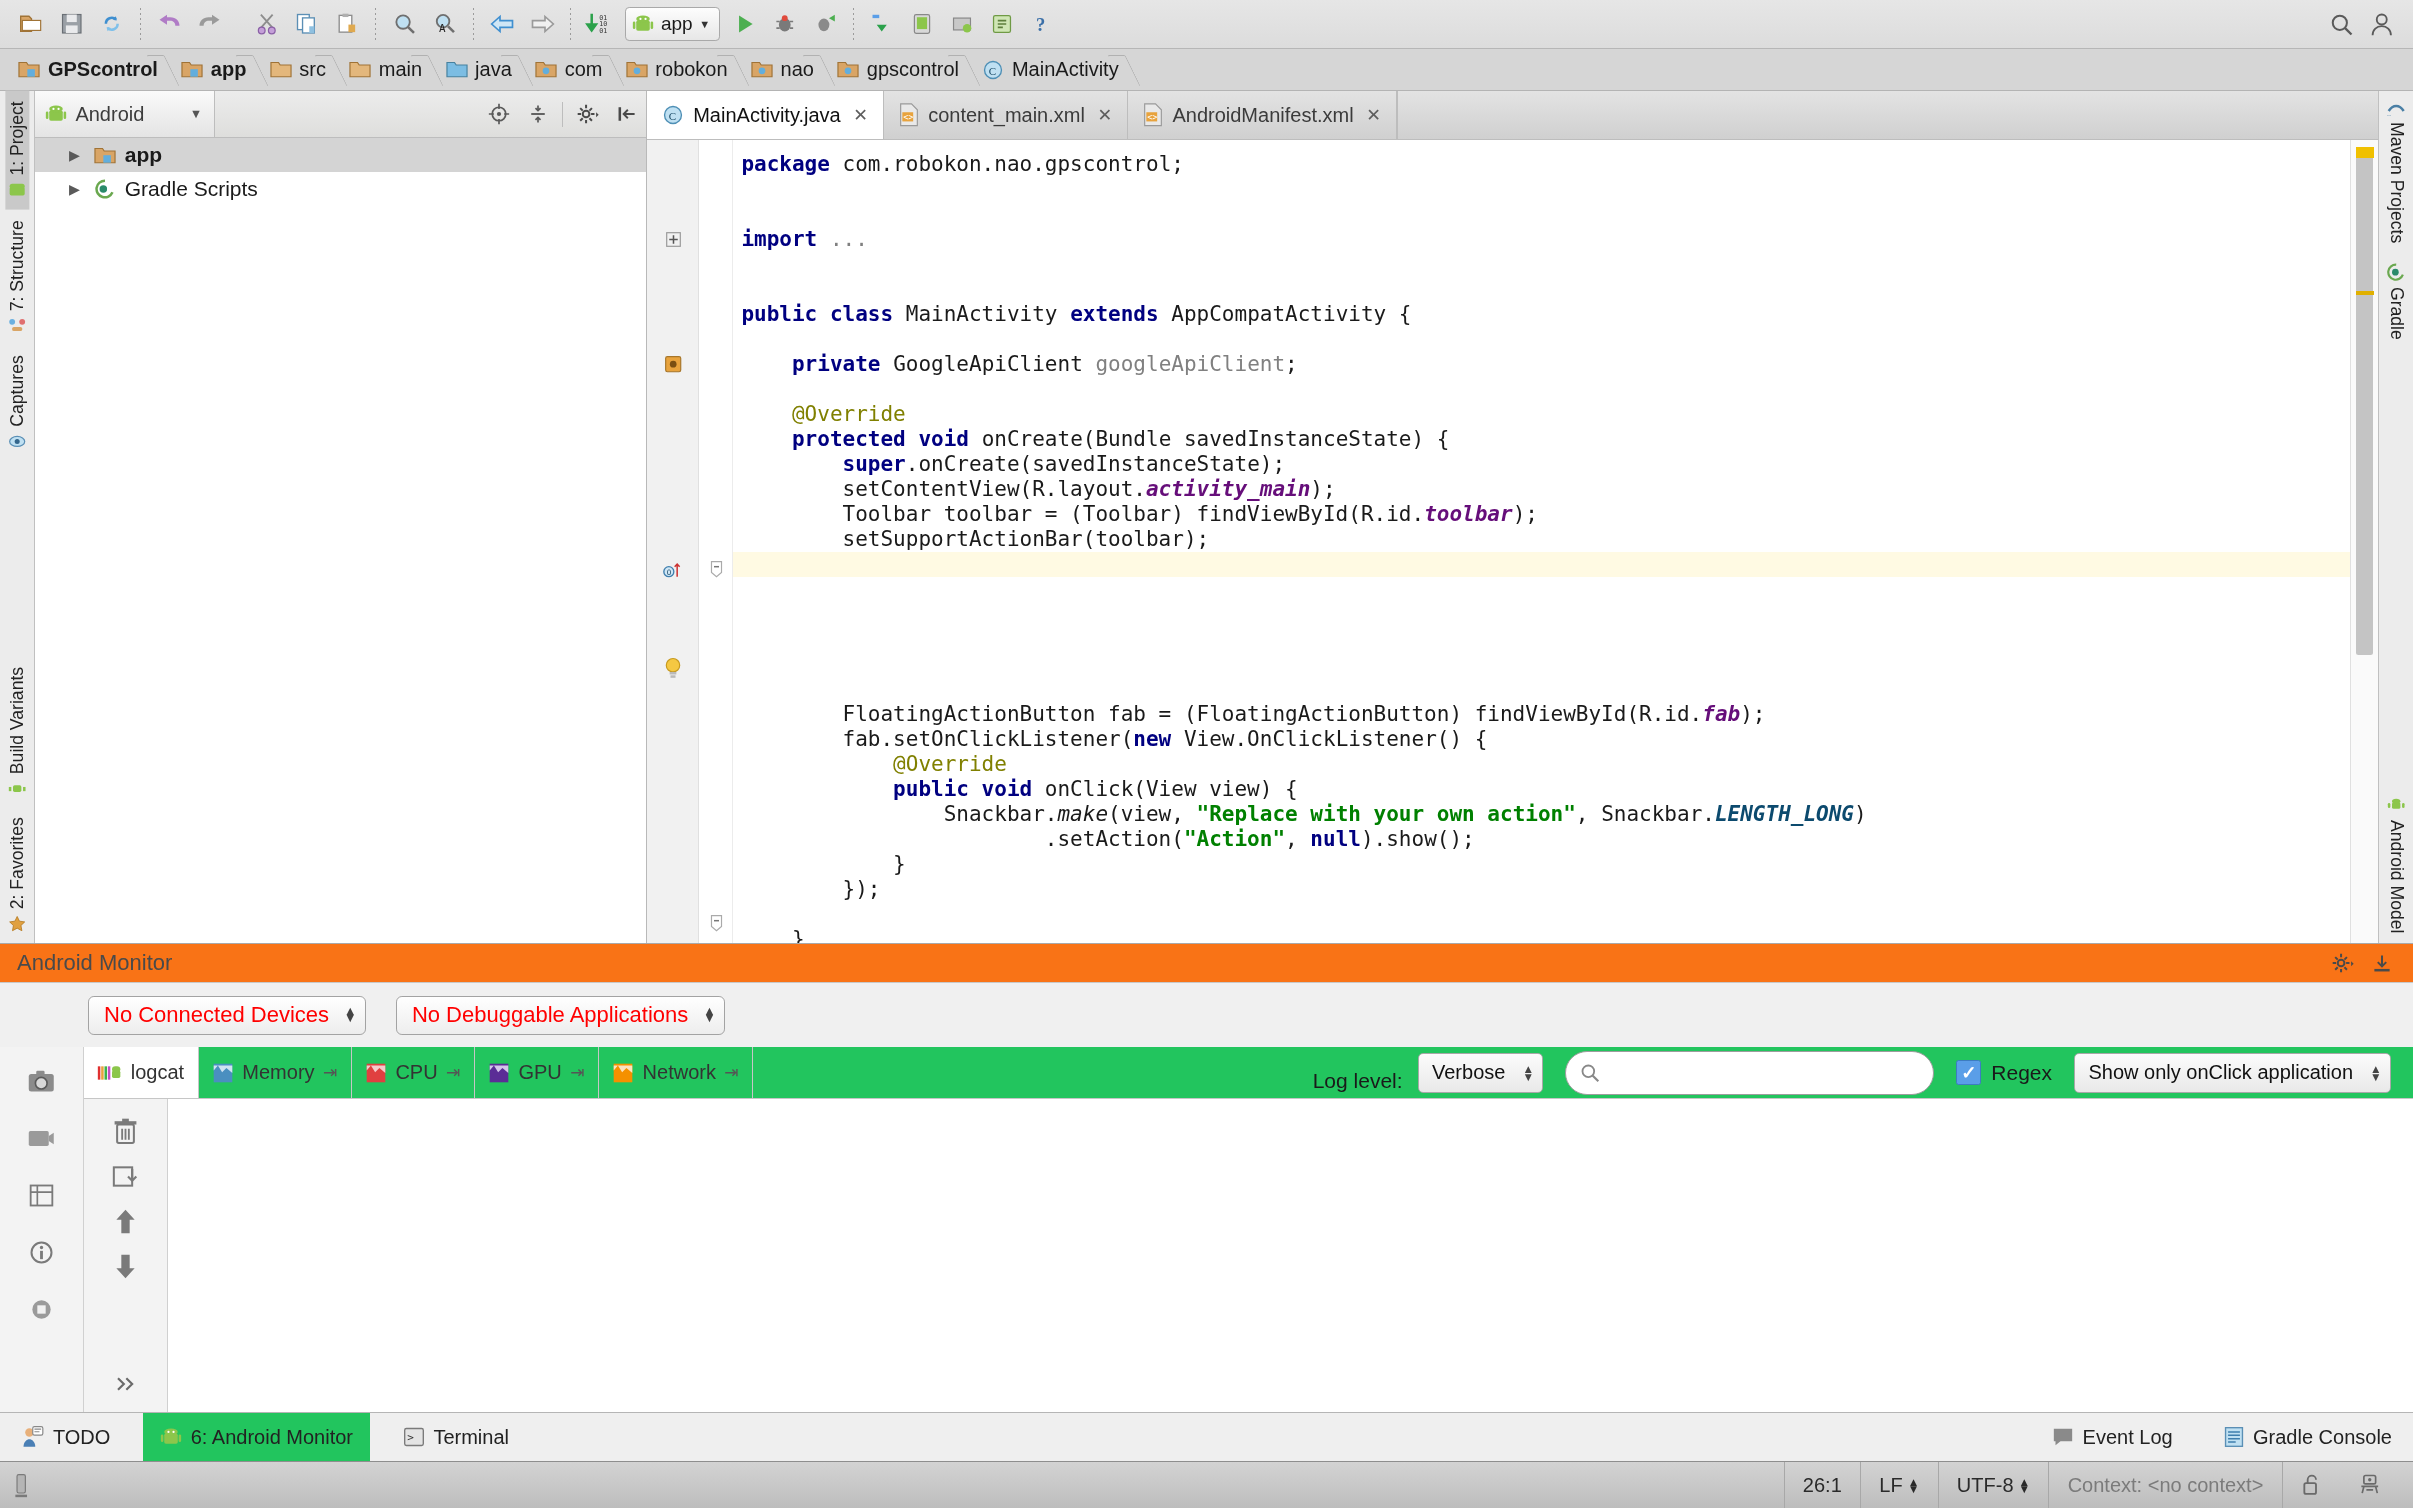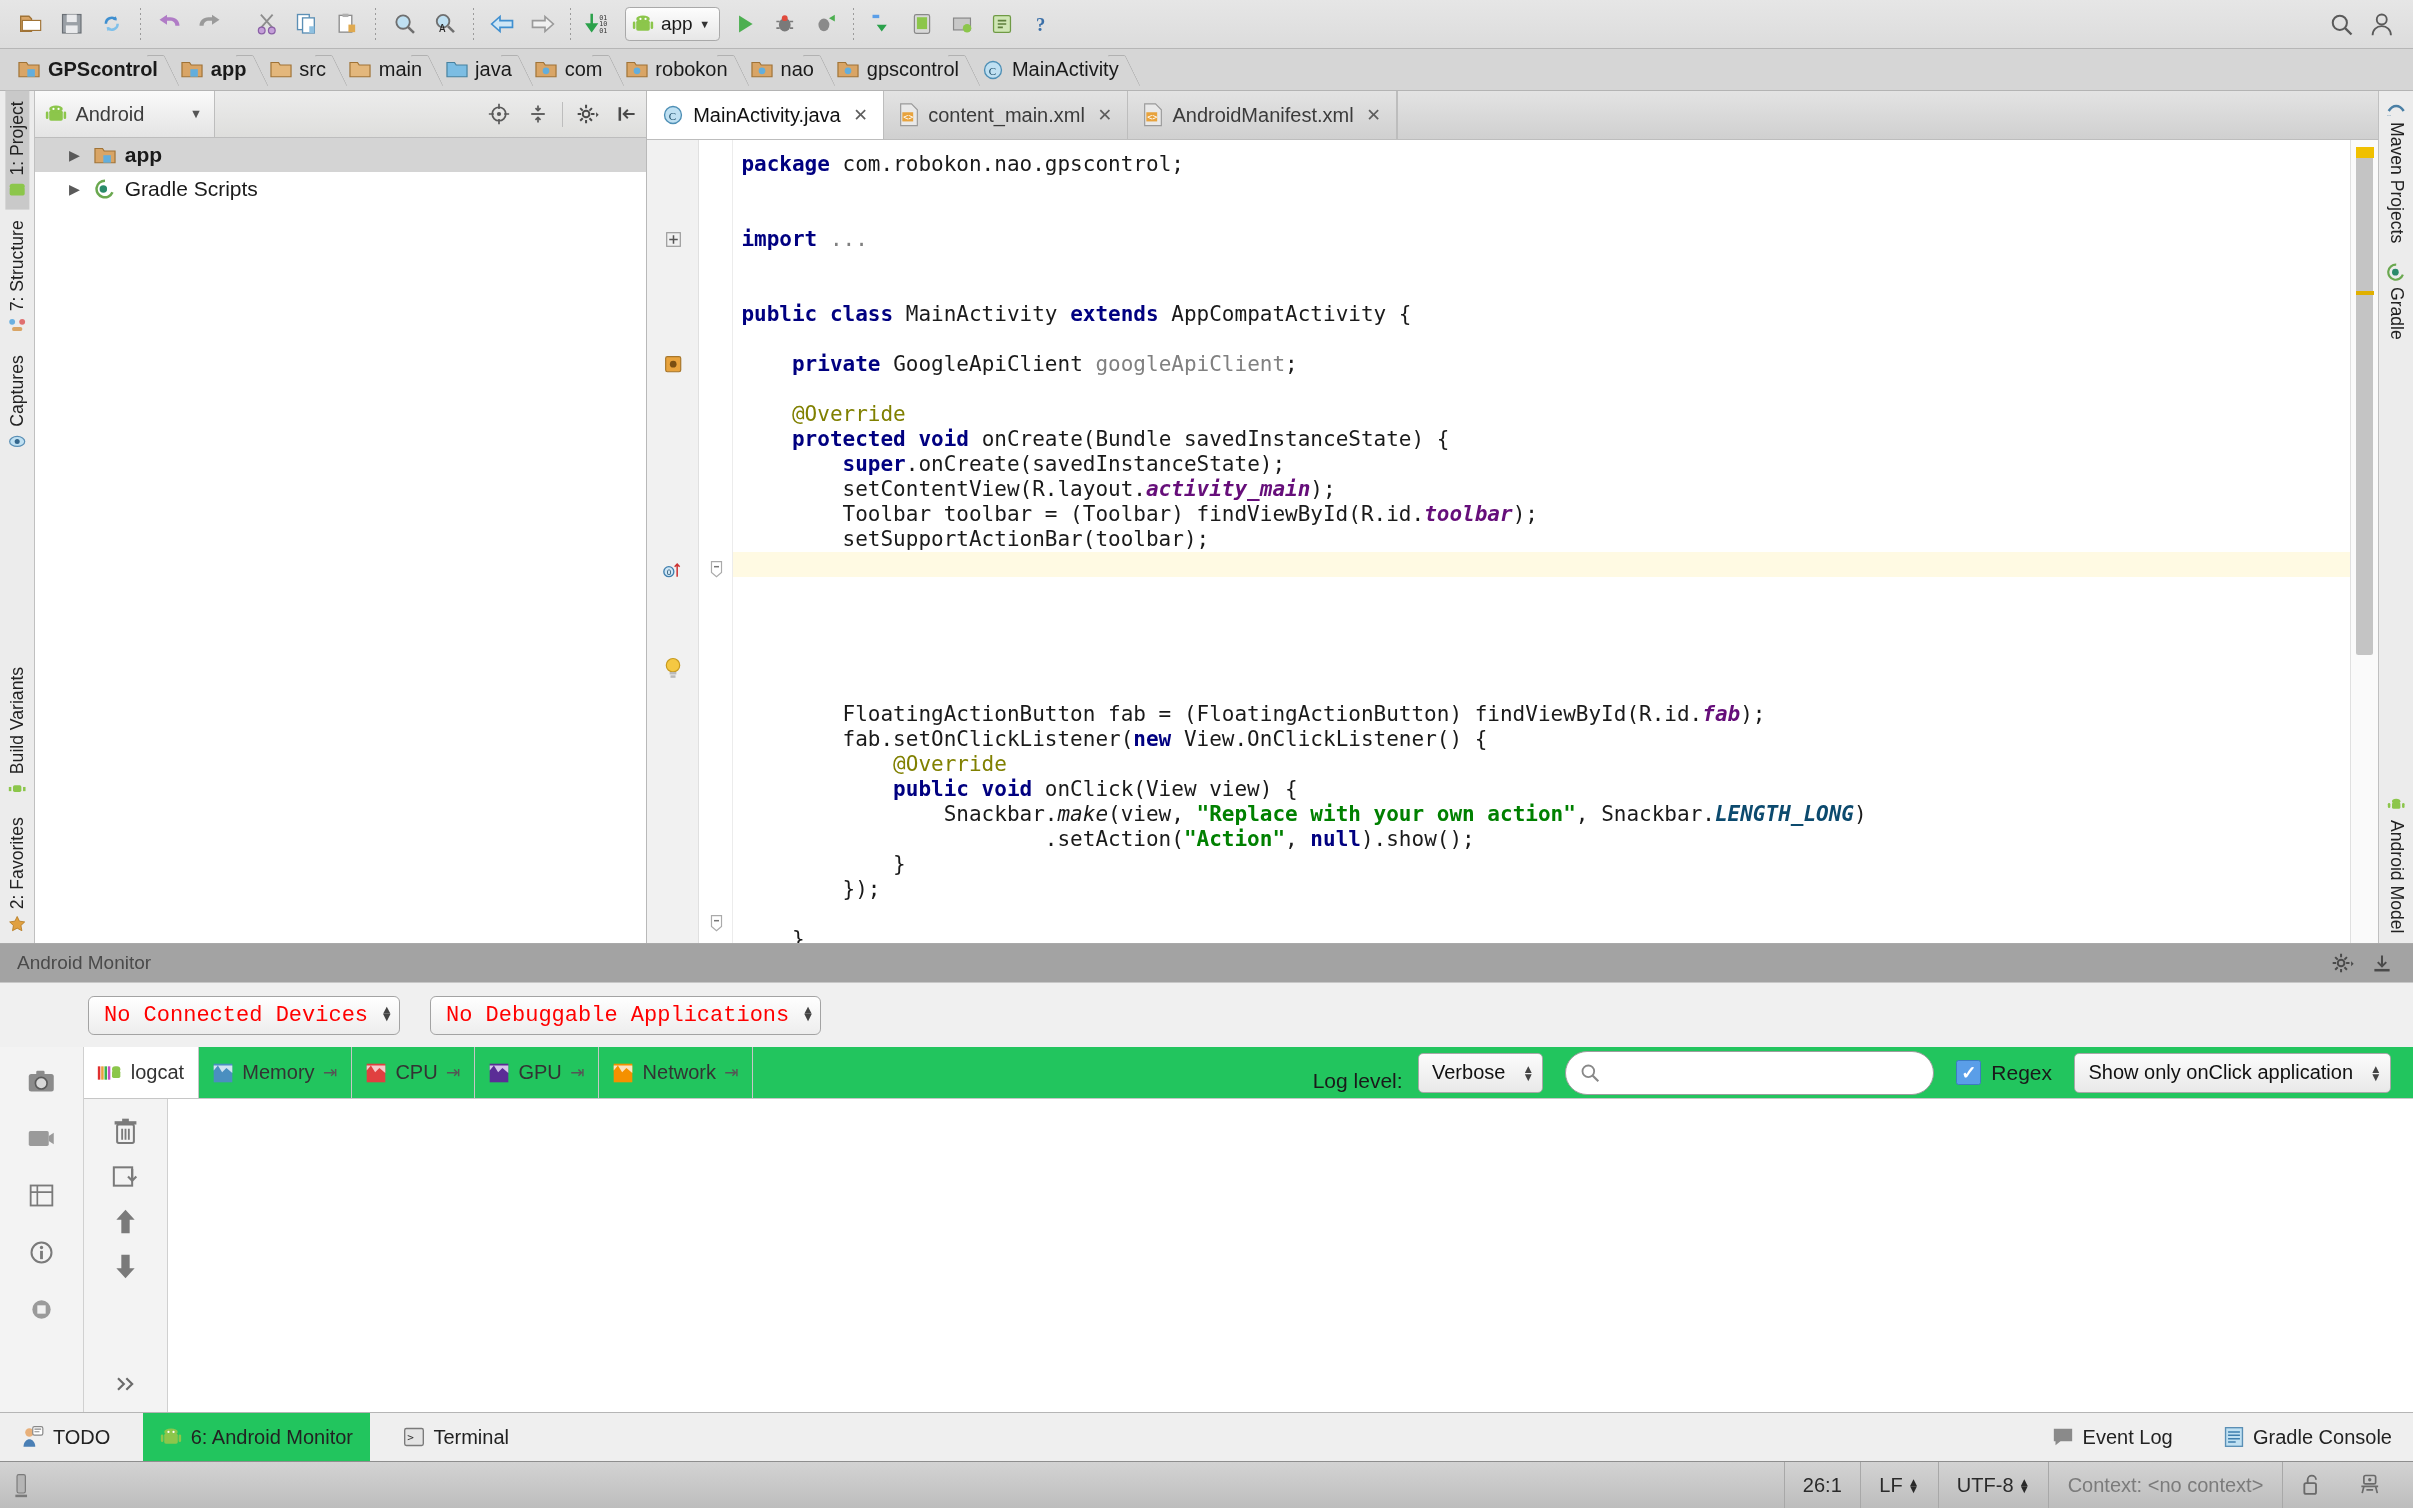--- a/index.html
+++ b/index.html
@@ -119,27 +119,27 @@
   .errstripe{ width:28.5px; min-width:28.5px; background:#fafafa; border-left:0.8px solid #e0e0e0; position:relative;}
   .scrollthumb{ position:absolute; left:5.9px; width:17px; background:#c4c4c4; border-radius:2.5px;}
 
   
   .gmark{ position:absolute; left:0; width:52px; height:25px; display:flex; align-items:center; justify-content:center; }
 
   
   .monitor{ height:469px; min-height:469px; background:#f0f0f0; border-top:0.8px solid #a9a9a9;
             display:flex; flex-direction:column; }
   .mtitlebar{ height:39px; min-height:39px; display:flex; align-items:center; padding:0 11.7px 0 17px;
-              background:#a3a3a3; border-bottom:0.8px solid #c8c8c8; font-size:19px; color:#4a4a4a; }
+              background:#f97316; border-bottom:0.8px solid #c8c8c8; font-size:22px; color:#4a4a4a; }
   .mtitlebar .sp{ flex:1; }
   .mrow1{ height:64px; min-height:64px; display:flex; align-items:center; gap:30px; padding-left:88px; }
   .combo{
     display:flex; align-items:center; height:39px; padding:0 8.4px 0 15px;
     background:linear-gradient(#ffffff,#ededed); border:0.8px solid #a3a3a3; border-radius:5.9px;
-    font-size:22px; color:#ff0000;font-family:Liberation Mono, monospace;
+    font-size:22px; color:#ff0000;
   }
   .combo .arrows{ margin-left:15px; display:flex; flex-direction:column; line-height:7.5px;
                   font-size:12.6px; color:#444; }
   .mbody{ flex:1; display:flex; min-height:0; }
   .mrail{ width:84px; min-width:84px; background:#f3f3f3; border-right:0.8px solid #d0d0d0;
           display:flex; flex-direction:column; align-items:center; padding-top:13.4px; gap:15px; }
   .mrail .ic{ width:47px; height:42px; display:flex; align-items:center; justify-content:center; cursor:pointer;}
   .mmain{ flex:1; display:flex; flex-direction:column; min-width:0; }
   .logtabs{ height:52px; min-height:52px; display:flex; align-items:stretch; background:#22c55e;
             border-bottom:0.8px solid #c6c6c6; }

